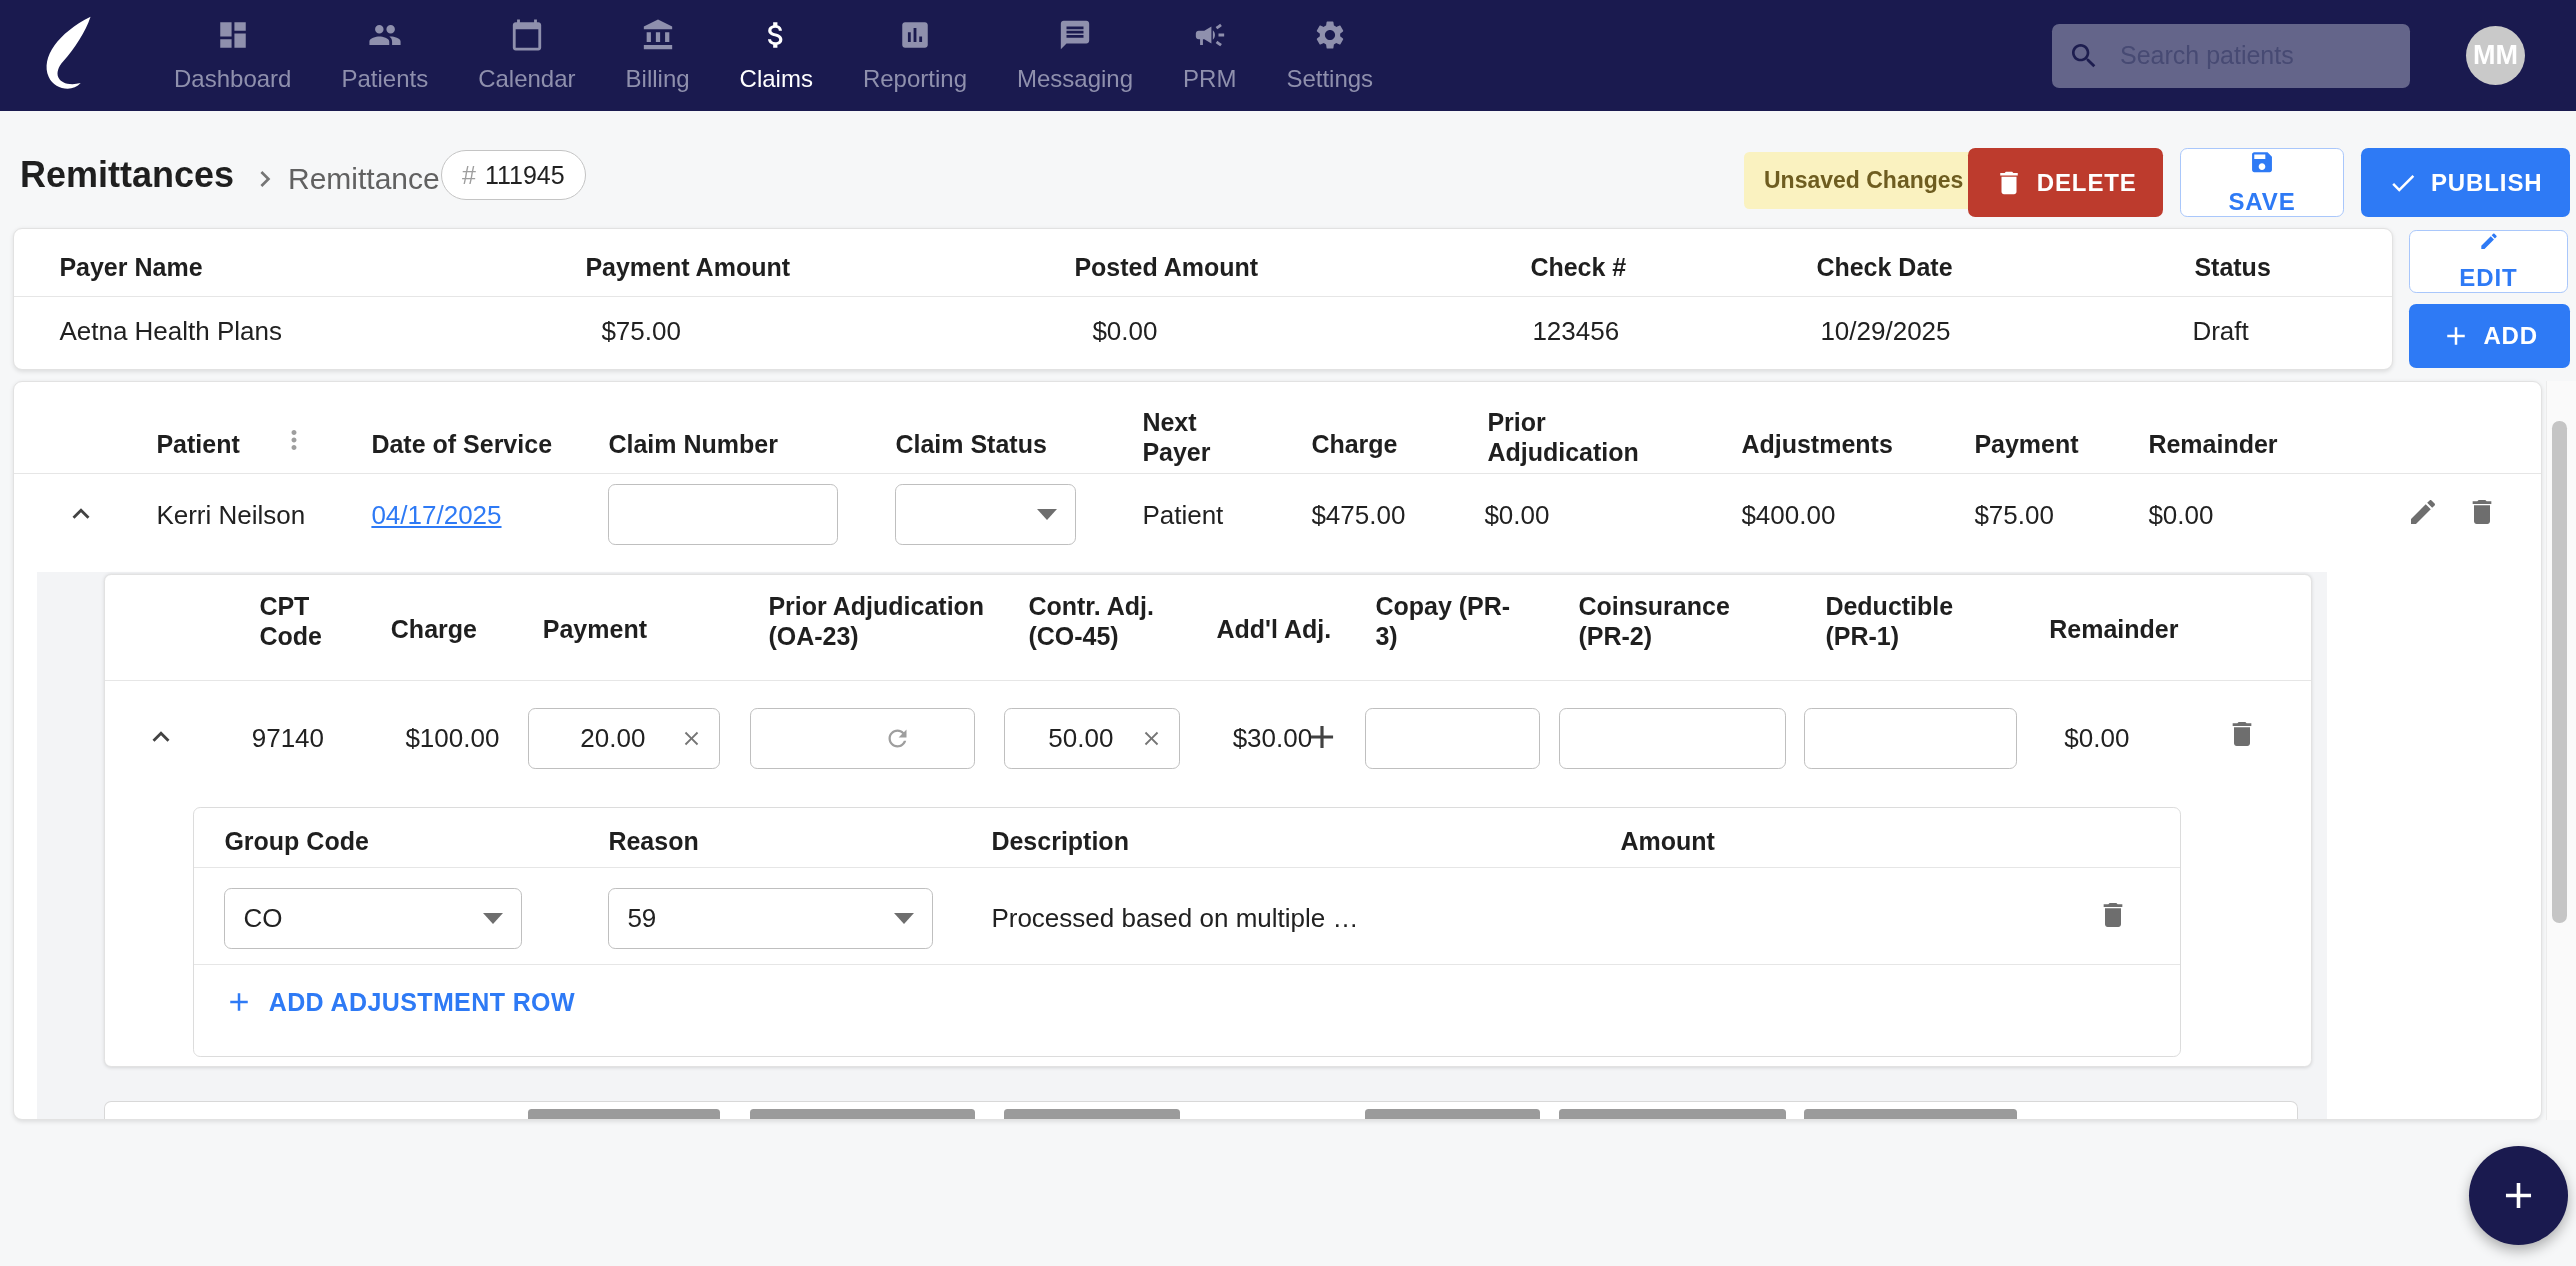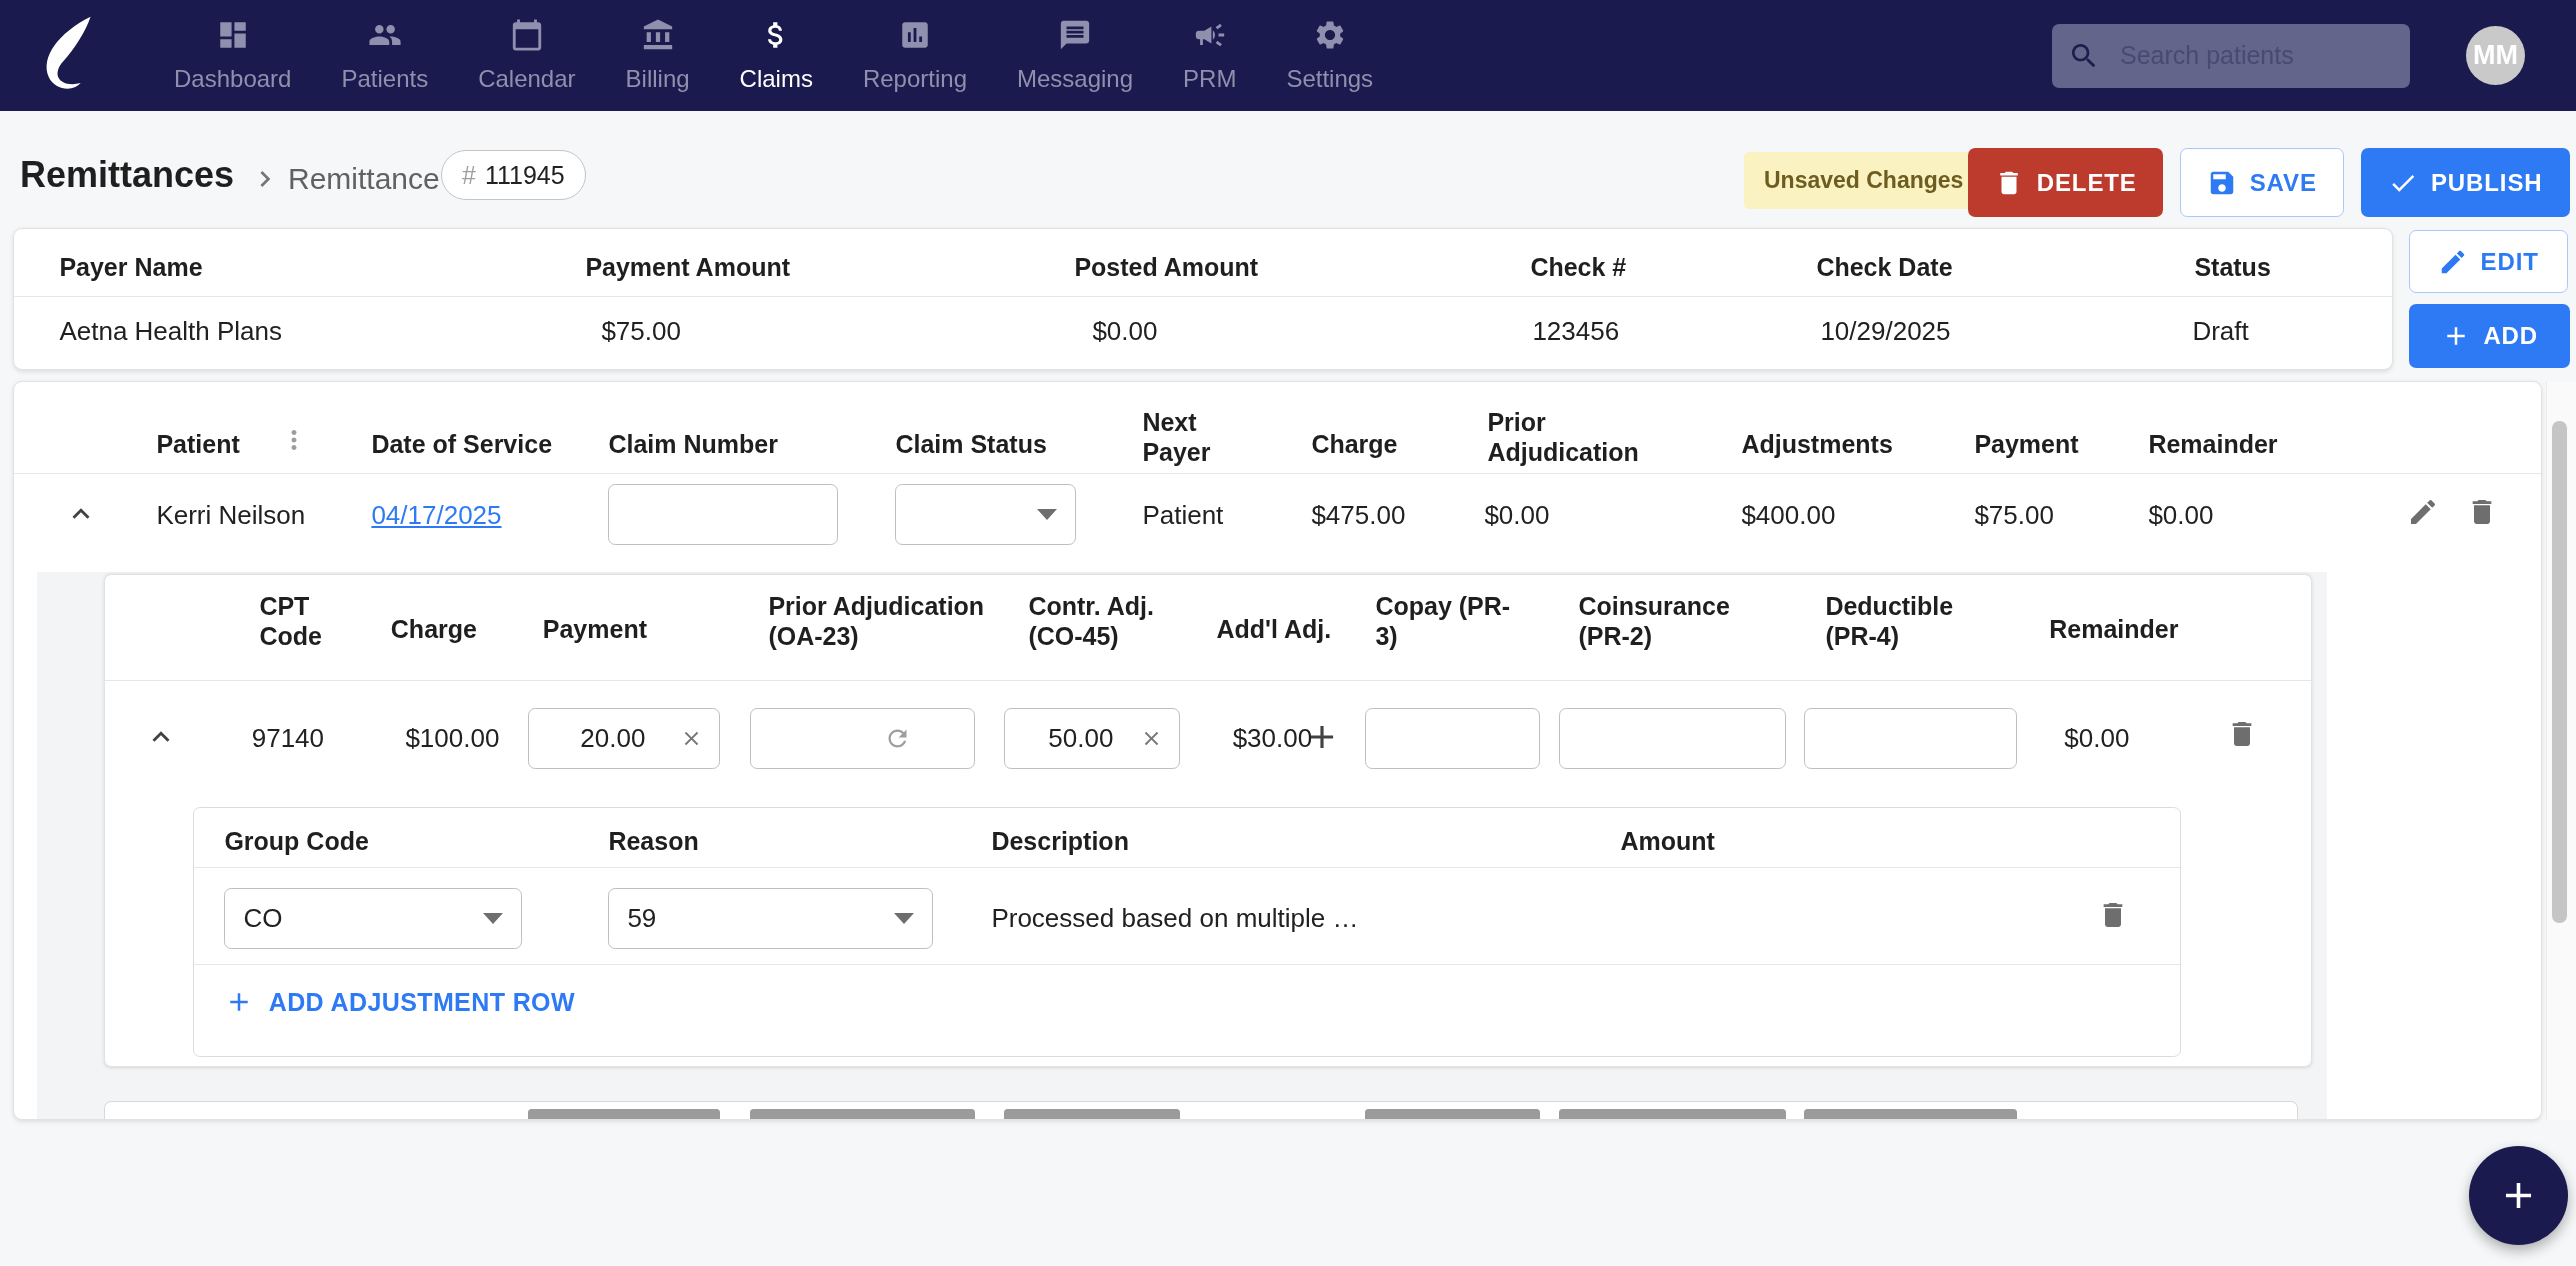--- a/index.html
+++ b/index.html
@@ -28,21 +28,21 @@
   .badge-pill { height: 50px; border: 1.8px solid #c4c4c4; border-radius: 25px; display: inline-flex; align-items: center; padding: 0 20px; background: #fff; font-size: 25px; gap: 9px; }
   .badge-pill .hash { color: #9e9e9e; }
   .badge-pill .num { color: #212121; }
 
   .chip-unsaved { background: #faf2c0; color: #6e5d20; font-size: 23px; font-weight: 700; border-radius: 5.4px; padding: 0 20px; height: 57px; display: inline-flex; align-items: center; }
 
   .btn { display: inline-flex; align-items: center; justify-content: center; gap: 12.5px; border-radius: 7.2px; font-size: 24px; font-weight: 700; letter-spacing: 0.9px; cursor: pointer; border: 0; }
   .btn .mi { width: 30px; height: 30px; }
   .btn-red { background: #bd3b2d; color: #fff; }
   .btn-blue { background: #2e7af5; color: #fff; }
-  .btn-outline { background: #fff; color: #2e7af5; border: 1.8px solid #a9c7fb; }
+  .btn-outline { background: #fff; color: #2e7af5; border: 1.8px solid #a9c7fb; flex-direction: column; }
 
   .card { position: absolute; background: #fff; border: 0.9px solid #e2e2e2; border-radius: 9px; box-shadow: 0 1.8px 4.5px rgba(0,0,0,0.10); }
 
   .hd { position: absolute; font-size: 25px; font-weight: 700; color: #1f1f1f; line-height: 30px; }
   .val { position: absolute; font-size: 26px; color: #212121; line-height: 32px; }
   .divider { position: absolute; left: 0; right: 0; height: 0.9px; background: #e6e6e6; }
 
   .in { position: absolute; height: 61px; background: #fff; border: 1.8px solid #bfbfbf; border-radius: 7.2px; display: flex; align-items: center; padding: 0 16px; }
   .in input { border: 0; outline: 0; width: 100%; font-size: 26px; color: #212121; font-family: inherit; background: transparent; text-align: center; }
   .in .mi-x { width: 23px; height: 23px; color: #757575; flex: 0 0 auto; cursor: pointer; }
@@ -248,21 +248,21 @@
 
     <div class="card" style="left:90px; top:192px; width:2208px; height:493px; border-radius:7.2px; box-shadow:0 0.9px 3.6px rgba(0,0,0,0.12);">
       <div class="hd" style="left:154px; top:16px; width:90px;">CPT Code</div>
       <div class="hd" style="left:275px; top:39px; width:107px; text-align:center;">Charge</div>
       <div class="hd" style="left:418px; top:39px; width:143px; text-align:center;">Payment</div>
       <div class="hd" style="left:663px; top:16px; width:242px;">Prior Adjudication (OA-23)</div>
       <div class="hd" style="left:923px; top:16px; width:148px;">Contr. Adj. (CO-45)</div>
       <div class="hd" style="left:1111px; top:39px; width:134px;">Add'l Adj.</div>
       <div class="hd" style="left:1270px; top:16px; width:148px;">Copay (PR-3)</div>
       <div class="hd" style="left:1473px; top:16px; width:184px;">Coinsurance (PR-2)</div>
-      <div class="hd" style="left:1720px; top:16px; width:161px;">Deductible (PR-4)</div>
+      <div class="hd" style="left:1720px; top:16px; width:161px;">Deductible (PR-1)</div>
       <div class="hd" style="left:1928px; top:39px; width:161px; text-align:center;">Remainder</div>
       <div class="divider" style="top:105px;"></div>
 
       <svg class="abs mi" style="left:39px; top:145px; width:34px; height:34px; color:#424242;" viewBox="0 0 24 24">
           <path d="M12 8l-6 6 1.41 1.41L12 10.83l4.59 4.58L18 14z"></path>
         </svg>
       <div class="val" style="left:129px; top:147px; width:107px; text-align:center;">97140</div>
       <div class="val" style="left:280px; top:147px; width:134px; text-align:center;">$100.00</div>
       <div class="in" style="left:423px; top:133px; width:192px;">
         <input value="20.00" style="">

